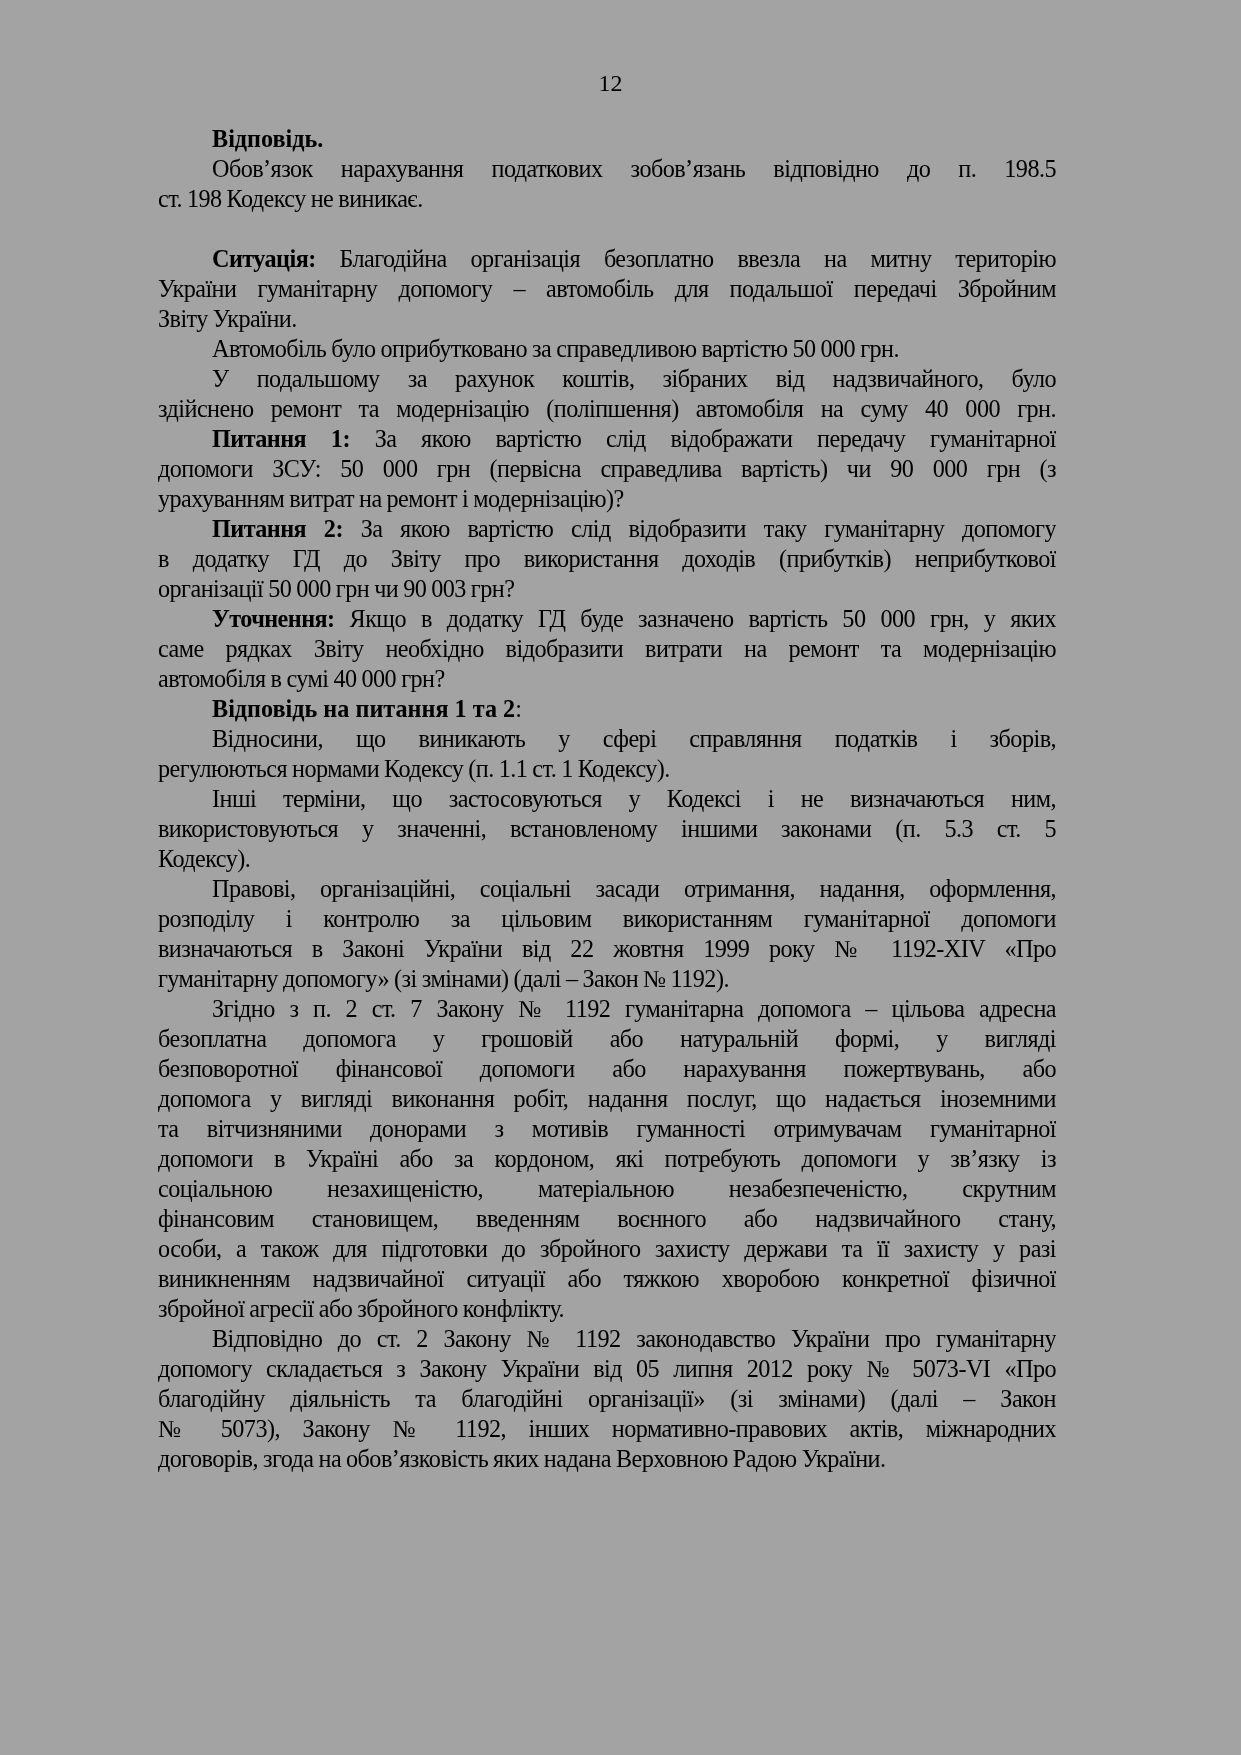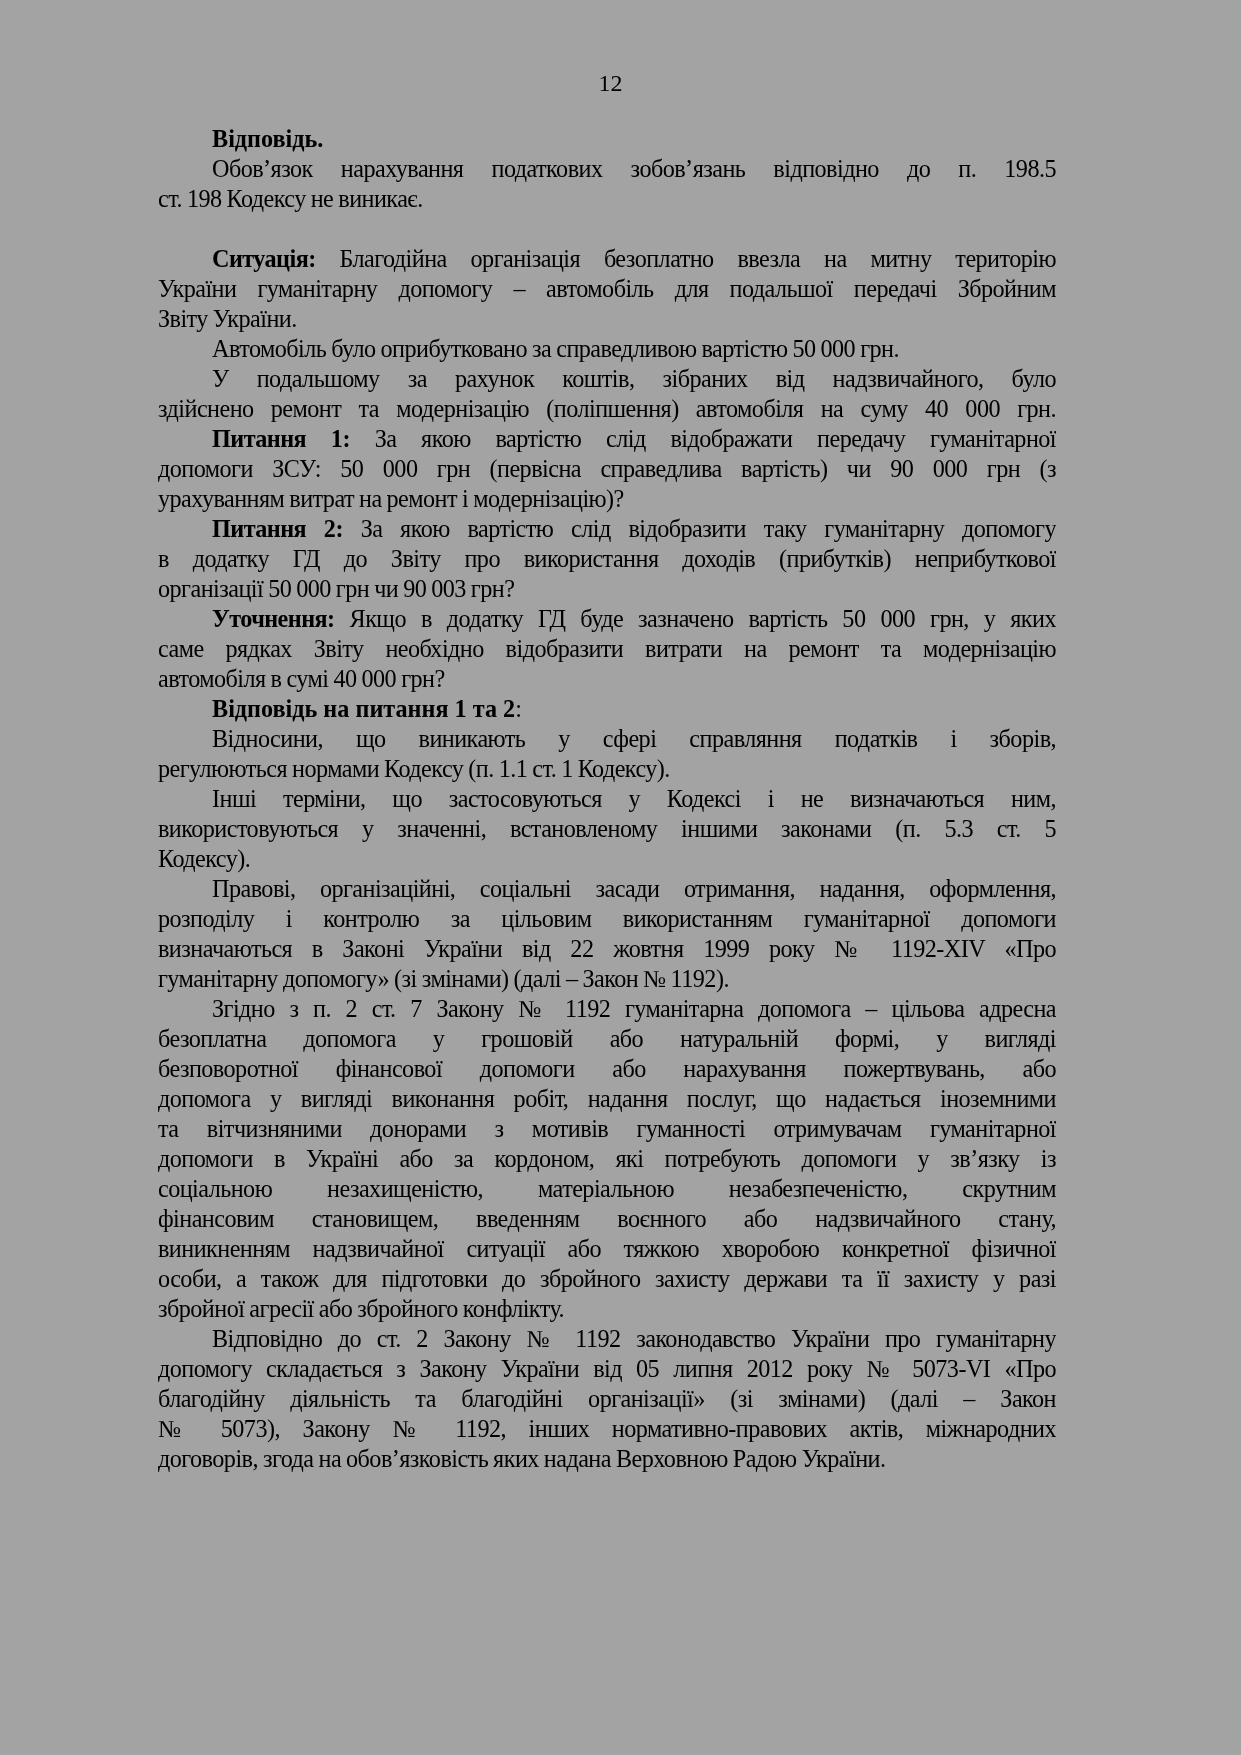--- a/index.html
+++ b/index.html
@@ -62,22 +62,22 @@
       <span class="line just squeeze">визначаються в Законі України від 22 жовтня 1999 року № 1192-XIV «Про</span>
       <span class="line squeeze">гуманітарну допомогу» (зі змінами) (далі – Закон № 1192).</span>
       <span class="line just indent squeeze">Згідно з п. 2 ст. 7 Закону № 1192 гуманітарна допомога – цільова адресна</span>
       <span class="line just squeeze">безоплатна допомога у грошовій або натуральній формі, у вигляді</span>
       <span class="line just squeeze">безповоротної фінансової допомоги або нарахування пожертвувань, або</span>
       <span class="line just squeeze">допомога у вигляді виконання робіт, надання послуг, що надається іноземними</span>
       <span class="line just squeeze">та вітчизняними донорами з мотивів гуманності отримувачам гуманітарної</span>
       <span class="line just squeeze">допомоги в Україні або за кордоном, які потребують допомоги у зв’язку із</span>
       <span class="line just squeeze">соціальною незахищеністю, матеріальною незабезпеченістю, скрутним</span>
       <span class="line just squeeze">фінансовим становищем, введенням воєнного або надзвичайного стану,</span>
+      <span class="line just squeeze">особи, а також для підготовки до збройного захисту держави та її захисту у разі</span>
       <span class="line just squeeze">виникненням надзвичайної ситуації або тяжкою хворобою конкретної фізичної</span>
-      <span class="line just squeeze">особи, а також для підготовки до збройного захисту держави та її захисту у разі</span>
       <span class="line squeeze">збройної агресії або збройного конфлікту.</span>
       <span class="line just indent squeeze">Відповідно до ст. 2 Закону № 1192 законодавство України про гуманітарну</span>
       <span class="line just squeeze">допомогу складається з Закону України від 05 липня 2012 року № 5073-VI «Про</span>
       <span class="line just squeeze">благодійну діяльність та благодійні організації» (зі змінами) (далі – Закон</span>
       <span class="line just squeeze">№ 5073), Закону № 1192, інших нормативно-правових актів, міжнародних</span>
       <span class="line squeeze">договорів, згода на обов’язковість яких надана Верховною Радою України.</span>
     </div>
   </div>
 </div>
 

